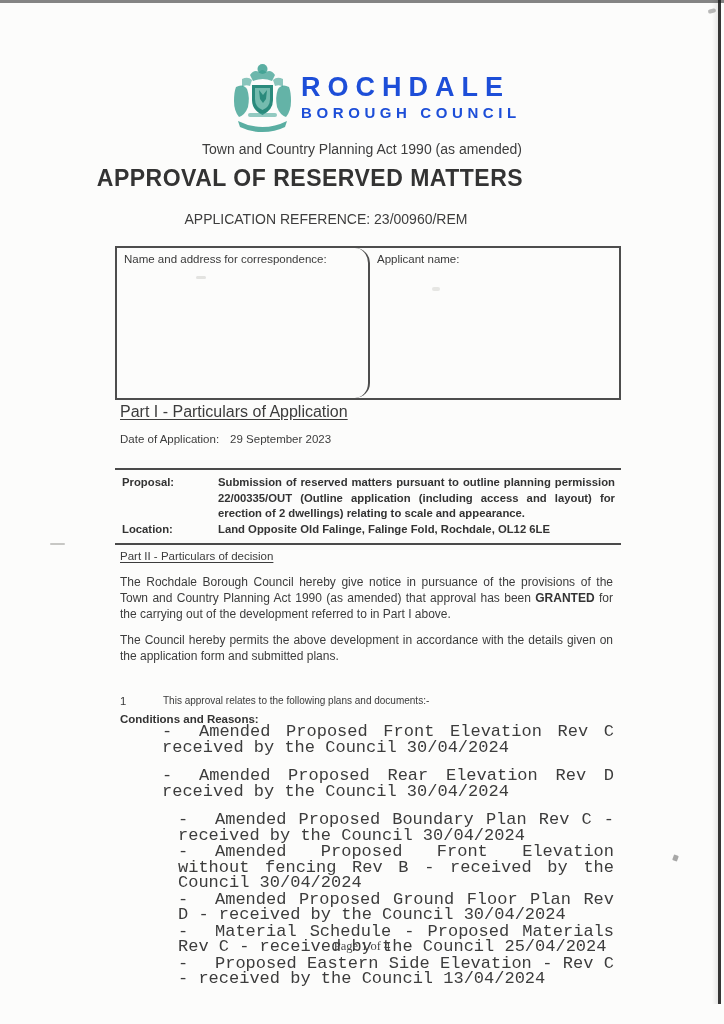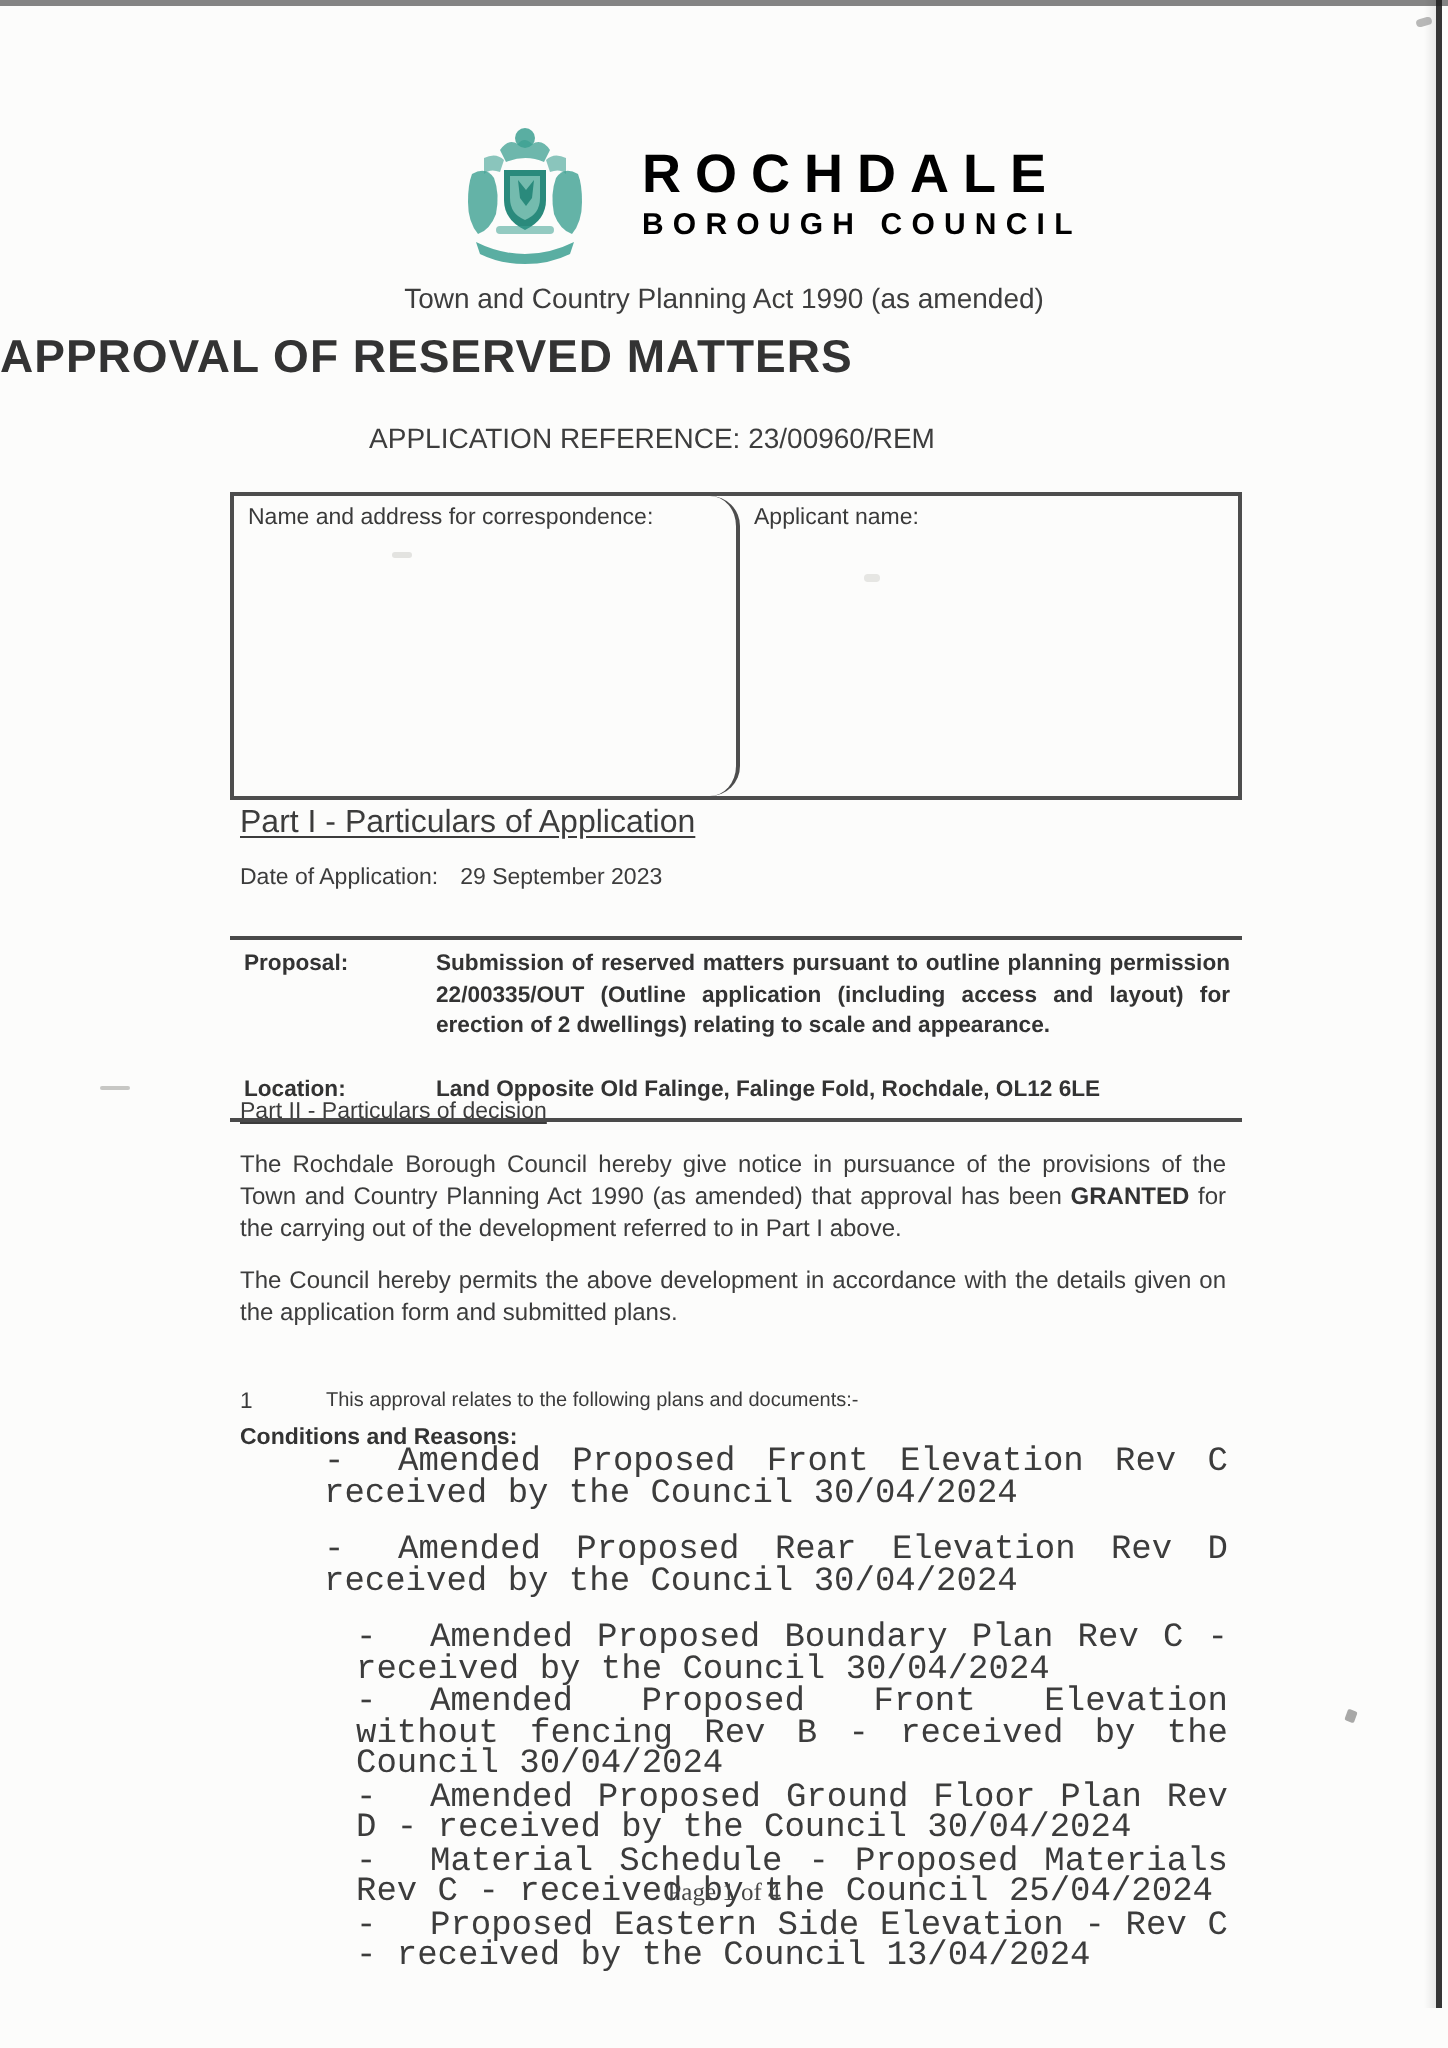--- a/index.html
+++ b/index.html
@@ -22,26 +22,26 @@
     background: linear-gradient(to right, rgba(0,0,0,0), rgba(0,0,0,.08)); }
   .speck-1 { position: absolute; left: 708px; top: 9px;  width: 8px; height: 4px; background:#8a8a8a; opacity:.6; border-radius:2px; transform: rotate(-15deg); }
   .speck-2 { position: absolute; left: 50px;  top: 543px; width: 15px; height: 2px; background:#9a9a98; opacity:.55; border-radius:1px; }
   .speck-3 { position: absolute; left: 673px; top: 855px; width: 5px; height: 6px; background:#6f6f6f; opacity:.6; border-radius:1px; transform: rotate(20deg); }
   .speck-4 { position: absolute; left: 196px; top: 276px; width: 10px; height: 3px; background:#c9c9c6; opacity:.5; border-radius:2px; }
   .speck-5 { position: absolute; left: 432px; top: 287px; width: 8px; height: 4px; background:#cfcfcc; opacity:.5; border-radius:2px; }
 
   
   .logo-block { position: absolute; left: 228px; top: 63px; display: flex; align-items: flex-start; }
   .crest { width: 69px; height: 70px; flex: 0 0 auto; }
-  .logo-text { margin-left: 24px; padding-top: 10px; color: #000000; }
+  .logo-text { margin-left: 4px; padding-top: 10px; color: #1d4ed8; }
   .logo-line1 { font-size: 27px; font-weight: bold; letter-spacing: 7px; line-height: 28px; white-space: nowrap; }
   .logo-line2 { font-size: 15px; font-weight: bold; letter-spacing: 4.6px; line-height: 20px; margin-top: 2px; white-space: nowrap; }
 
   .act-line   { position: absolute; left: 0; top: 141px; width: 724px; text-align: center; font-size: 14px; color: #3d3d3d; }
-  .doc-title  { position: absolute; left: 0; top: 165px; width: 600px; 
+  .doc-title  { position: absolute; left: 10px; top: 165px; width: 600px; text-align: center;
                 font-size: 23px; font-weight: bold; letter-spacing: .5px; color: #333; }
   .reference  { position: absolute; left: 0; top: 211px; width: 652px; text-align: center; font-size: 14px; color: #3d3d3d; }
 
   
   .corr-table { position: absolute; left: 115px; top: 246px; width: 506px; height: 154px;
     border: 2px solid #4d4d4d; display: flex; }
   .corr-cell { padding: 4px 7px; font-size: 11.5px; line-height: 15px; border-radius: 15px; }
   .corr-cell.left  { width: 253px; border-right: 2px solid #4d4d4d; }
   .corr-cell.right { flex: 1; }
 
@@ -50,21 +50,21 @@
   .u { text-decoration: underline; text-underline-offset: 2px; }
 
   .part1-heading { position: absolute; left: 120px; top: 403px; font-size: 16px; color: #3c3c3c; }
   .date-row { position: absolute; left: 120px; top: 433px; display: flex; font-size: 11.5px; color: #3c3c3c; }
   .date-row .val { margin-left: 11px; }
 
   
   .proposal-block { position: absolute; left: 115px; top: 468px; width: 506px;
     border-top: 2px solid #4a4a4a; border-bottom: 2px solid #4a4a4a;
     padding: 5px 6px 6px 7px; }
-  .prop-grid { display: grid; grid-template-columns: 96px 1fr; row-gap: 16px; }
+  .prop-grid { display: grid; grid-template-columns: 96px 1fr; row-gap: 0; }
   .prop-label { font-weight: bold; font-size: 11.3px; line-height: 15.5px; color: #333; }
   .prop-value { font-weight: bold; font-size: 11.3px; line-height: 15.5px; color: #333; text-align: justify; }
 
   .part2-heading { position: absolute; left: 120px; top: 550px; font-size: 11.5px; color: #3c3c3c; }
 
   .para1 { position: absolute; left: 120px; top: 574px; width: 493px; text-align: justify; }
   .para2 { position: absolute; left: 120px; top: 632px; width: 493px; text-align: justify; }
   .bold  { font-weight: bold; color: #333; }
 
   .cond-heading { position: absolute; left: 120px; top: 668px; font-size: 11.5px; font-weight: bold; color: #333; margin-top: 45px; }

